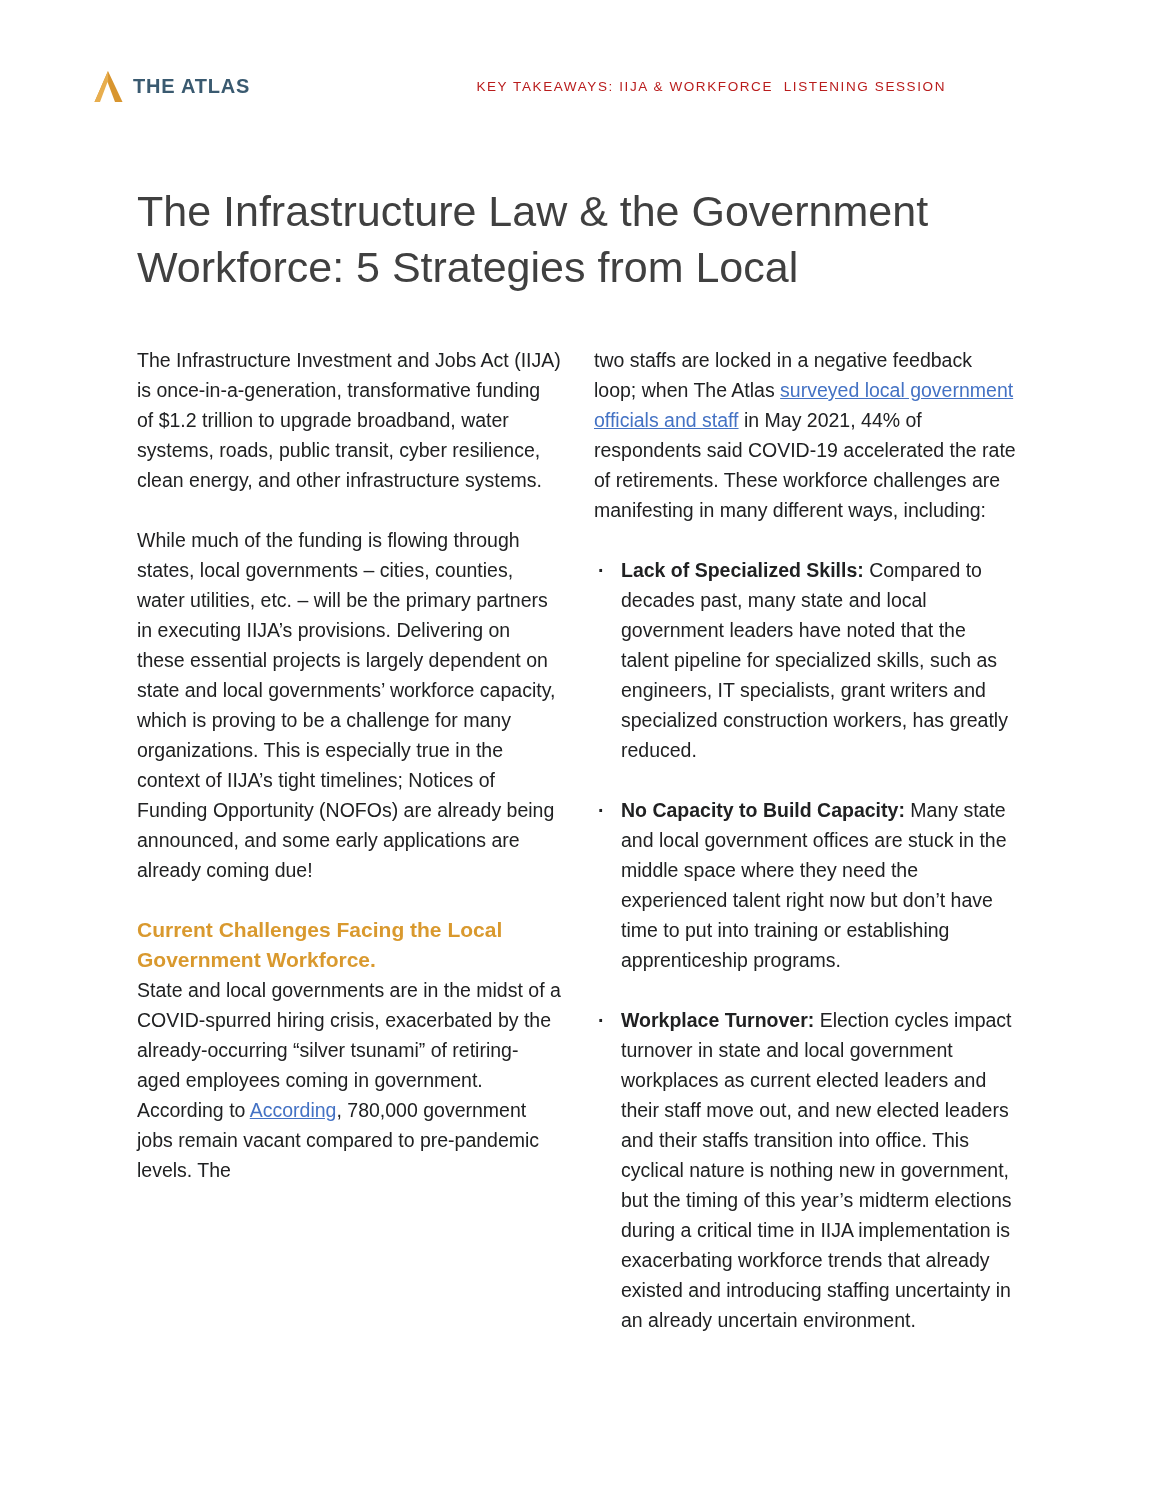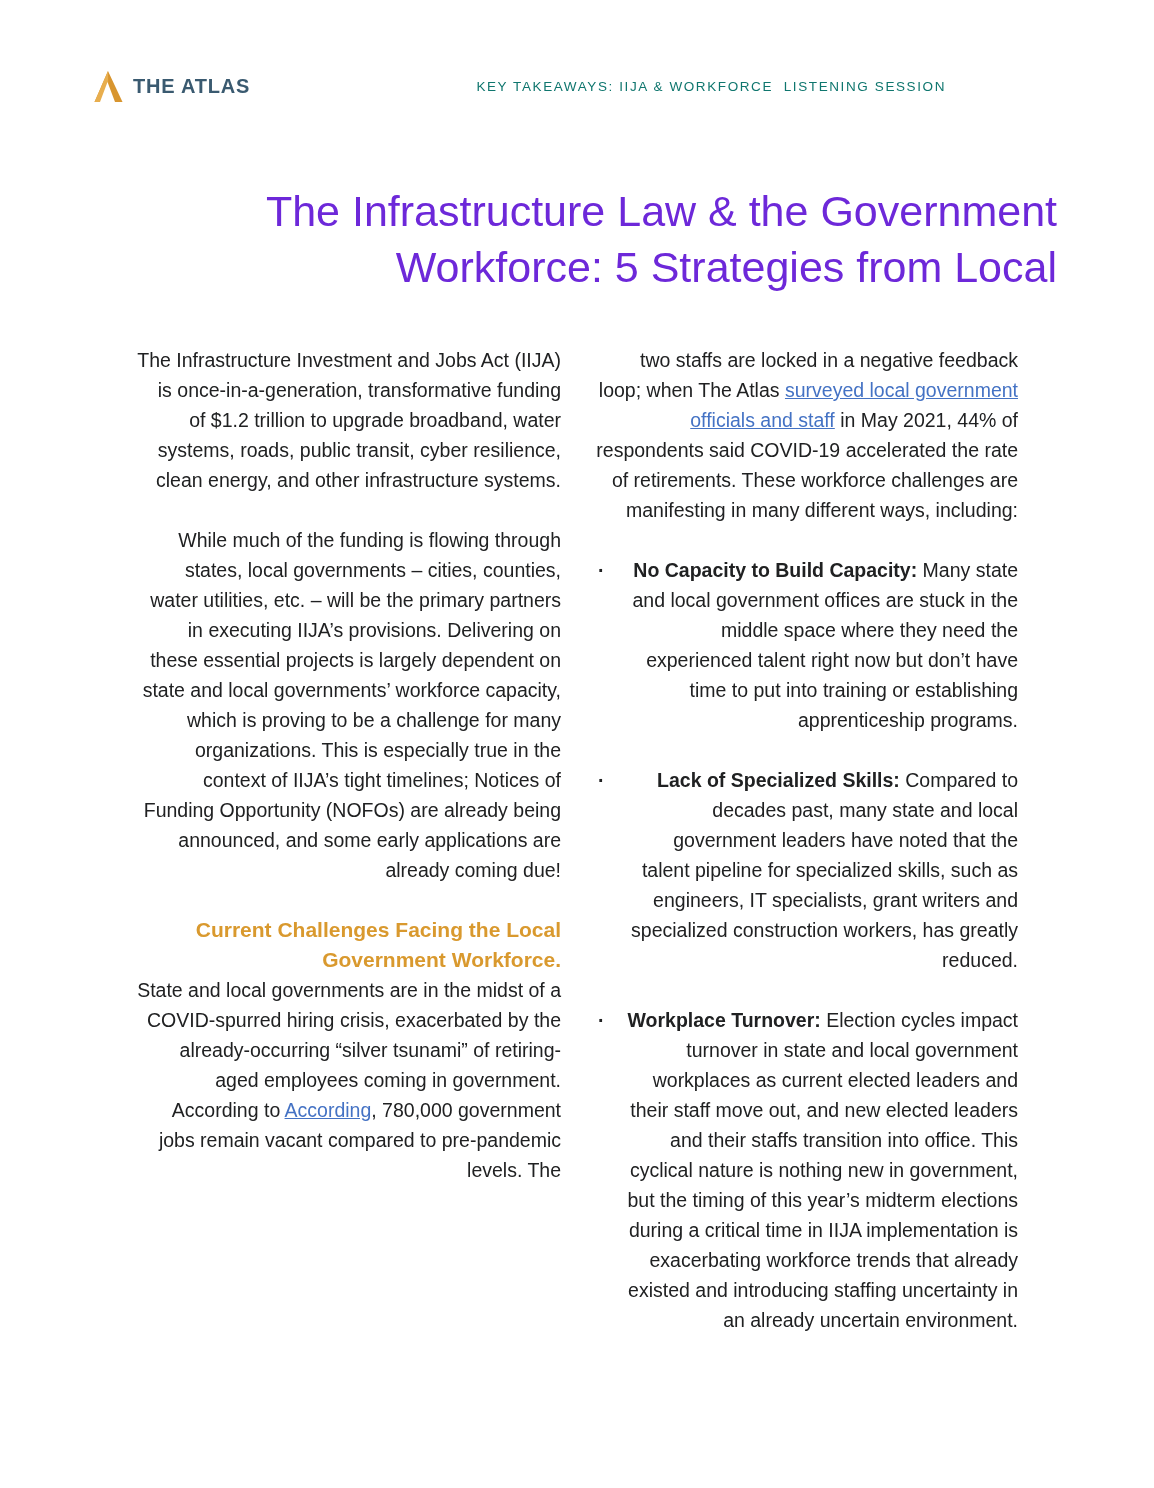--- a/index.html
+++ b/index.html
@@ -9,21 +9,20 @@
     height: 1488px;
     font-family: "Liberation Sans", "DejaVu Sans", sans-serif;
     color: #202122;
     overflow: hidden;
   }
   .page {
     position: relative;
     width: 1046px;
     height: 1488px;
     background: #ffffff;
-    text-align: right;
   }
   
   .header {
     display: flex;
     align-items: center;
     justify-content: space-between;
     padding: 70px 100px 0 93px;
   }
   .logo {
     display: flex;
@@ -33,31 +32,31 @@
   .logo-mark { width: 31px; height: 33px; display: block; }
   .logo-text {
     font-size: 20px;
     font-weight: bold;
     letter-spacing: 0.8px;
     color: #3A5A70;
   }
   .doc-label {
     font-size: 13.5px;
     letter-spacing: 1.6px;
-    color: #0f766e;
+    color: #b91c1c;
     white-space: pre;
   }
   
   .title {
     margin: 80px 0 0 137px;
     width: 920px;
     font-size: 43px;
     font-weight: 300;
     line-height: 56px;
-    color: #6d28d9;
+    color: #404040;
   }
   .title .tline { display: block; }
   
   .columns {
     display: flex;
     gap: 33px;
     margin: 50px 14px 0 137px;
     width: 882px;
   }
   .col { width: 424px; }
@@ -131,21 +130,21 @@
       <p>The Infrastructure Investment and Jobs Act (IIJA) is once-in-a-generation, transformative funding of $1.2 trillion to upgrade broadband, water systems, roads, public transit, cyber resilience, clean energy, and other infrastructure systems.</p>
       <p>While much of the funding is flowing through states, local governments – cities, counties, water utilities, etc.  – will be the primary partners in executing IIJA’s provisions. Delivering on these essential projects is largely dependent on state and local governments’ workforce capacity, which is proving to be a challenge for many organizations. This is especially true in the context of IIJA’s tight timelines; Notices of Funding Opportunity (NOFOs) are already being announced, and some early applications are already coming due!</p>
       <h2 class="section-heading">Current Challenges Facing the Local Government Workforce.</h2>
       <p><span>State and local governments are in the midst of a COVID-spurred hiring crisis, exacerbated by the already-occurring “silver tsunami” of retiring-aged employees coming in government. According to </span><a class="doc-link">According</a><span>, 780,000 government jobs remain vacant compared to pre-pandemic levels. The</span></p>
     </div>
 
     <div class="col">
       <p><span>two staffs are locked in a negative feedback loop; when The Atlas </span><a class="doc-link">surveyed local government officials and staff</a><span> in May 2021, 44% of respondents said COVID-19 accelerated the rate of retirements. These workforce challenges are manifesting in many different ways, including:</span></p>
 
       <ul class="challenges">
+        <li><span class="bullet-label">Lack of Specialized Skills:</span><span> Compared to decades past, many state and local government leaders have noted that the talent pipeline for specialized skills, such as engineers, IT specialists, grant writers and specialized construction workers, has greatly reduced.</span></li>
         <li><span class="bullet-label">No Capacity to Build Capacity:</span><span> Many state and local government offices are stuck in the middle space where they need the experienced talent right now but don’t have time to put into training or establishing apprenticeship programs.</span></li>
-        <li><span class="bullet-label">Lack of Specialized Skills:</span><span> Compared to decades past, many state and local government leaders have noted that the talent pipeline for specialized skills, such as engineers, IT specialists, grant writers and specialized construction workers, has greatly reduced.</span></li>
         <li><span class="bullet-label">Workplace Turnover:</span><span> Election cycles impact turnover in state and local government workplaces as current elected leaders and their staff move out, and new elected leaders and their staffs transition into office. This cyclical nature is nothing new in government, but the timing of this year’s midterm elections during a critical time in IIJA implementation is exacerbating workforce trends that already existed and introducing staffing uncertainty in an already uncertain environment.</span></li>
       </ul>
     </div>
 
   </div>
 
 </div>
 
 </body></html>

